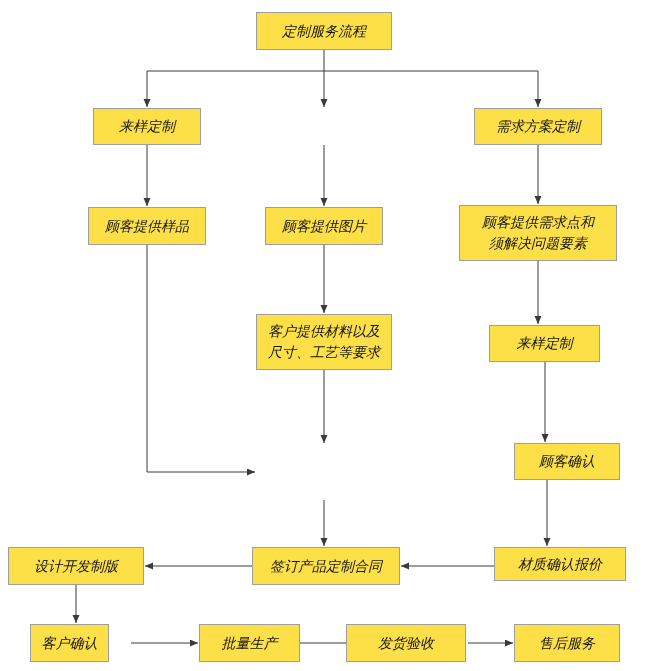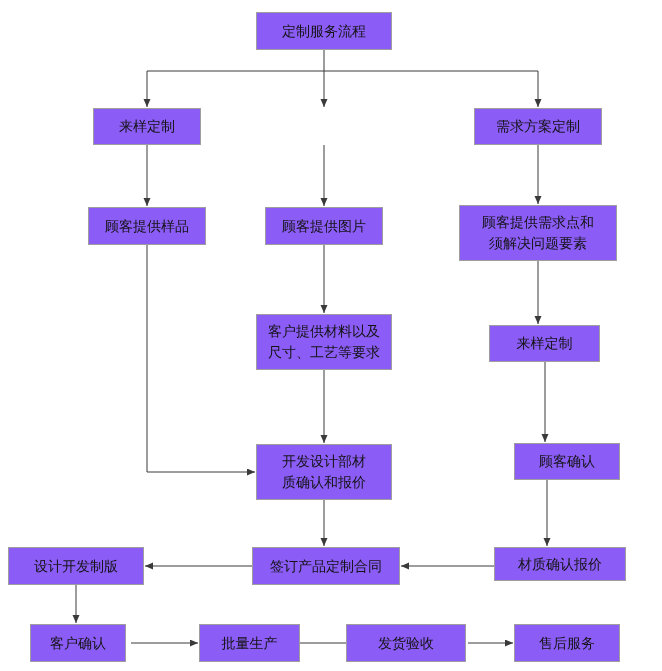--- a/index.html
+++ b/index.html
@@ -26,31 +26,32 @@
   .connectors line,
   .connectors polyline {
     stroke: #3a3a3a;
     stroke-width: 1;
     fill: none;
   }
   .node {
     position: absolute;
     z-index: 2;
     box-sizing: border-box;
-    background: #8b5cf6;
+    background: #fde047;
     border: 1px solid #9e9e9e;
     display: flex;
     align-items: center;
     justify-content: center;
     text-align: center;
     font-size: 14px;
     line-height: 1.5;
     color: #141414;
     white-space: pre-line;
     padding: 2px 6px;
+    font-style: italic;
   }
 </style>
 </head>
 <body>
 
 <div class="canvas">
 
   <svg class="connectors" width="662" height="671" viewBox="0 0 662 671" xmlns="http://www.w3.org/2000/svg">
     <defs>
       <marker id="arrow" markerUnits="userSpaceOnUse" markerWidth="10" markerHeight="10" refX="8" refY="3.5" orient="auto">
@@ -102,32 +103,30 @@
   <div class="node" style="left:265px; top:207px; width:118px; height:38px">顾客提供图片</div>
 
   <div class="node" style="left:459px; top:205px; width:158px; height:56px">顾客提供需求点和
 须解决问题要素</div>
 
   <div class="node" style="left:256px; top:314px; width:136px; height:56px">客户提供材料以及
 尺寸、工艺等要求</div>
 
   <div class="node" style="left:489px; top:325px; width:111px; height:37px">来样定制</div>
 
-  <div class="node" style="left:256px; top:444px; width:136px; height:56px">开发设计部材
-质确认和报价</div>
 
   <div class="node" style="left:514px; top:443px; width:106px; height:37px">顾客确认</div>
 
   <div class="node" style="left:252px; top:547px; width:148px; height:38px">签订产品定制合同</div>
 
   <div class="node" style="left:494px; top:547px; width:132px; height:34px">材质确认报价</div>
 
   <div class="node" style="left:8px; top:547px; width:136px; height:38px">设计开发制版</div>
 
-  <div class="node" style="left:30px; top:624px; width:96px; height:38px">客户确认</div>
+  <div class="node" style="left:30px; top:624px; width:79px; height:38px">客户确认</div>
 
   <div class="node" style="left:199px; top:624px; width:101px; height:38px">批量生产</div>
 
   <div class="node" style="left:346px; top:624px; width:120px; height:38px">发货验收</div>
 
   <div class="node" style="left:514px; top:624px; width:106px; height:38px">售后服务</div>
 
 </div>
 
 </body></html>

